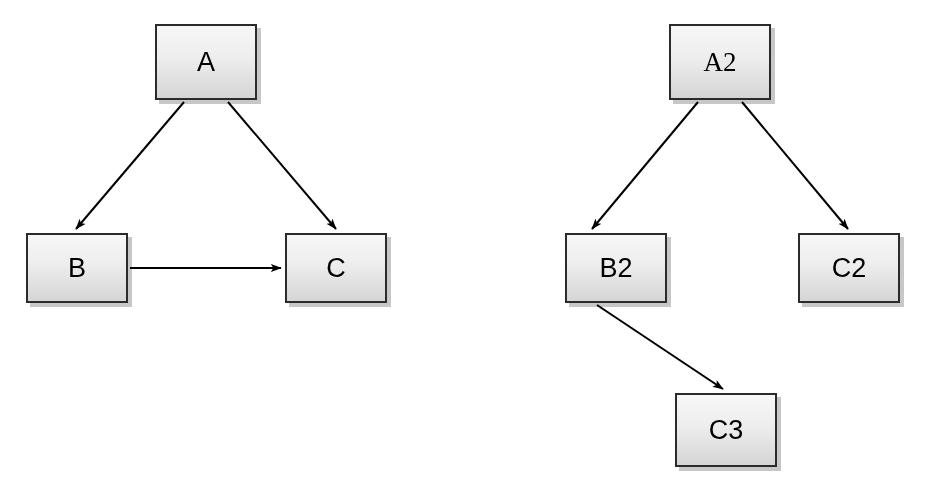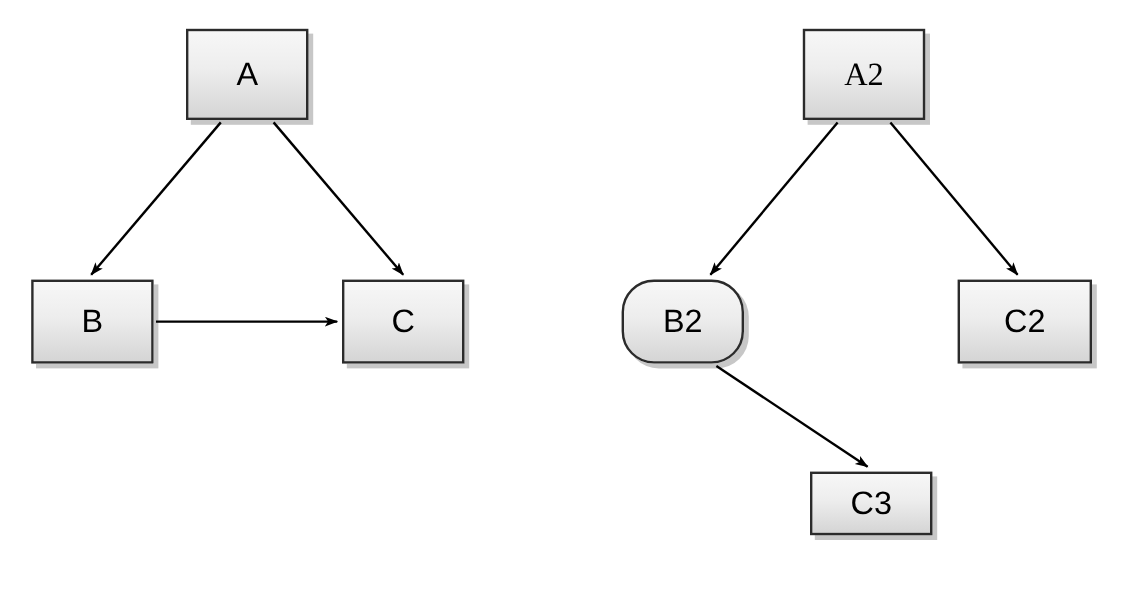--- a/index.html
+++ b/index.html
@@ -75,24 +75,24 @@
       </div>
       <div class="node" style="left: 26px; top: 233px; width: 102px; height: 70px; border-color: rgb(43, 43, 43);">
         <span class="node-label" style="color: rgb(0, 0, 0);">B</span>
       </div>
       <div class="node" style="left: 285px; top: 233px; width: 102px; height: 70px; border-color: rgb(43, 43, 43);">
         <span class="node-label" style="color: rgb(0, 0, 0);">C</span>
       </div>
       <div class="node" style="left: 669px; top: 24px; width: 102px; height: 76px; border-color: rgb(43, 43, 43);">
         <span class="node-label" style="color: rgb(0, 0, 0); font-family: Liberation Serif, serif;">A2</span>
       </div>
-      <div class="node" style="left: 518px; top: 233px; width: 102px; height: 70px; border-color: rgb(43, 43, 43); border-radius: 27px;">
+      <div class="node" style="left: 565px; top: 233px; width: 102px; height: 70px; border-color: rgb(43, 43, 43);">
         <span class="node-label" style="color: rgb(0, 0, 0);">B2</span>
       </div>
-      <div class="node" style="left: 798px; top: 233px; width: 112px; height: 70px; border-color: rgb(43, 43, 43);">
+      <div class="node" style="left: 798px; top: 233px; width: 102px; height: 70px; border-color: rgb(43, 43, 43);">
         <span class="node-label" style="color: rgb(0, 0, 0);">C2</span>
       </div>
-      <div class="node" style="left: 675px; top: 393px; width: 102px; height: 53px; border-color: rgb(43, 43, 43);">
+      <div class="node" style="left: 675px; top: 393px; width: 102px; height: 74px; border-color: rgb(43, 43, 43);">
         <span class="node-label" style="color: rgb(0, 0, 0);">C3</span>
       </div>
     </div>
 
 </div>
 
 </body></html>

